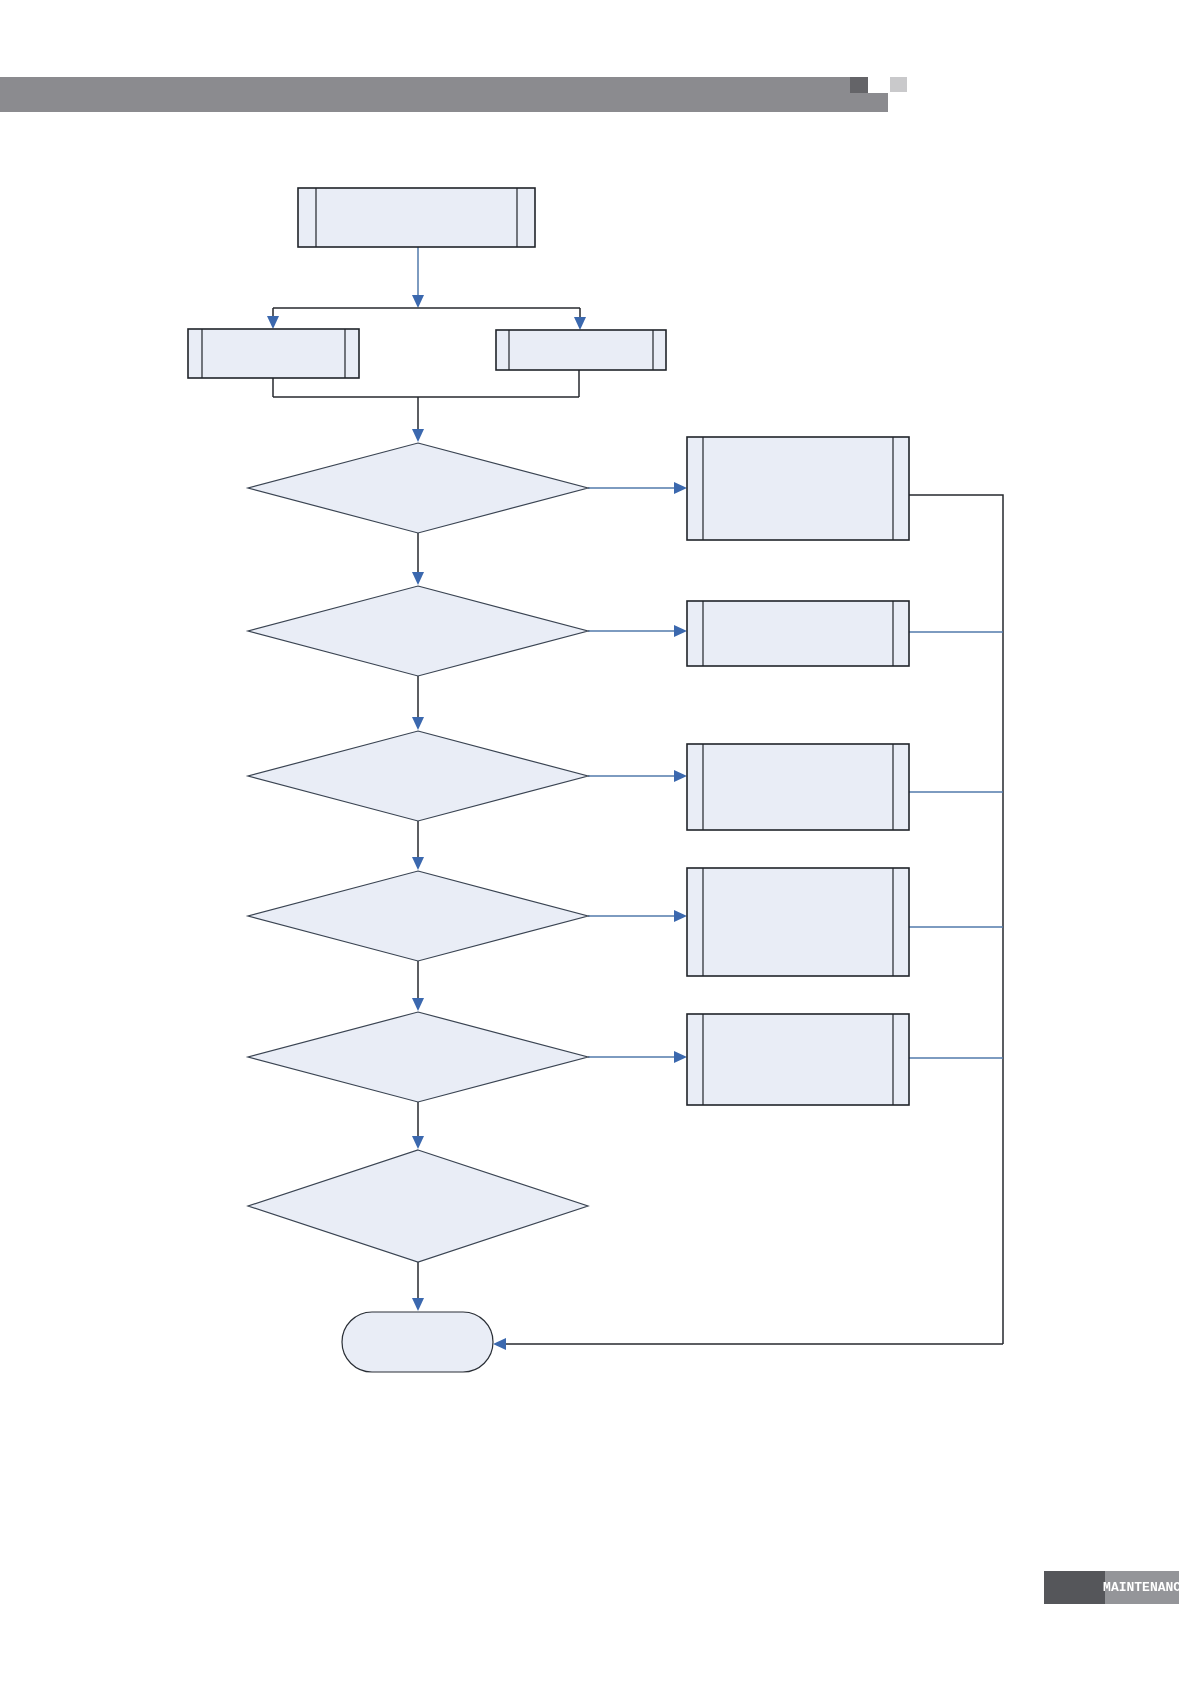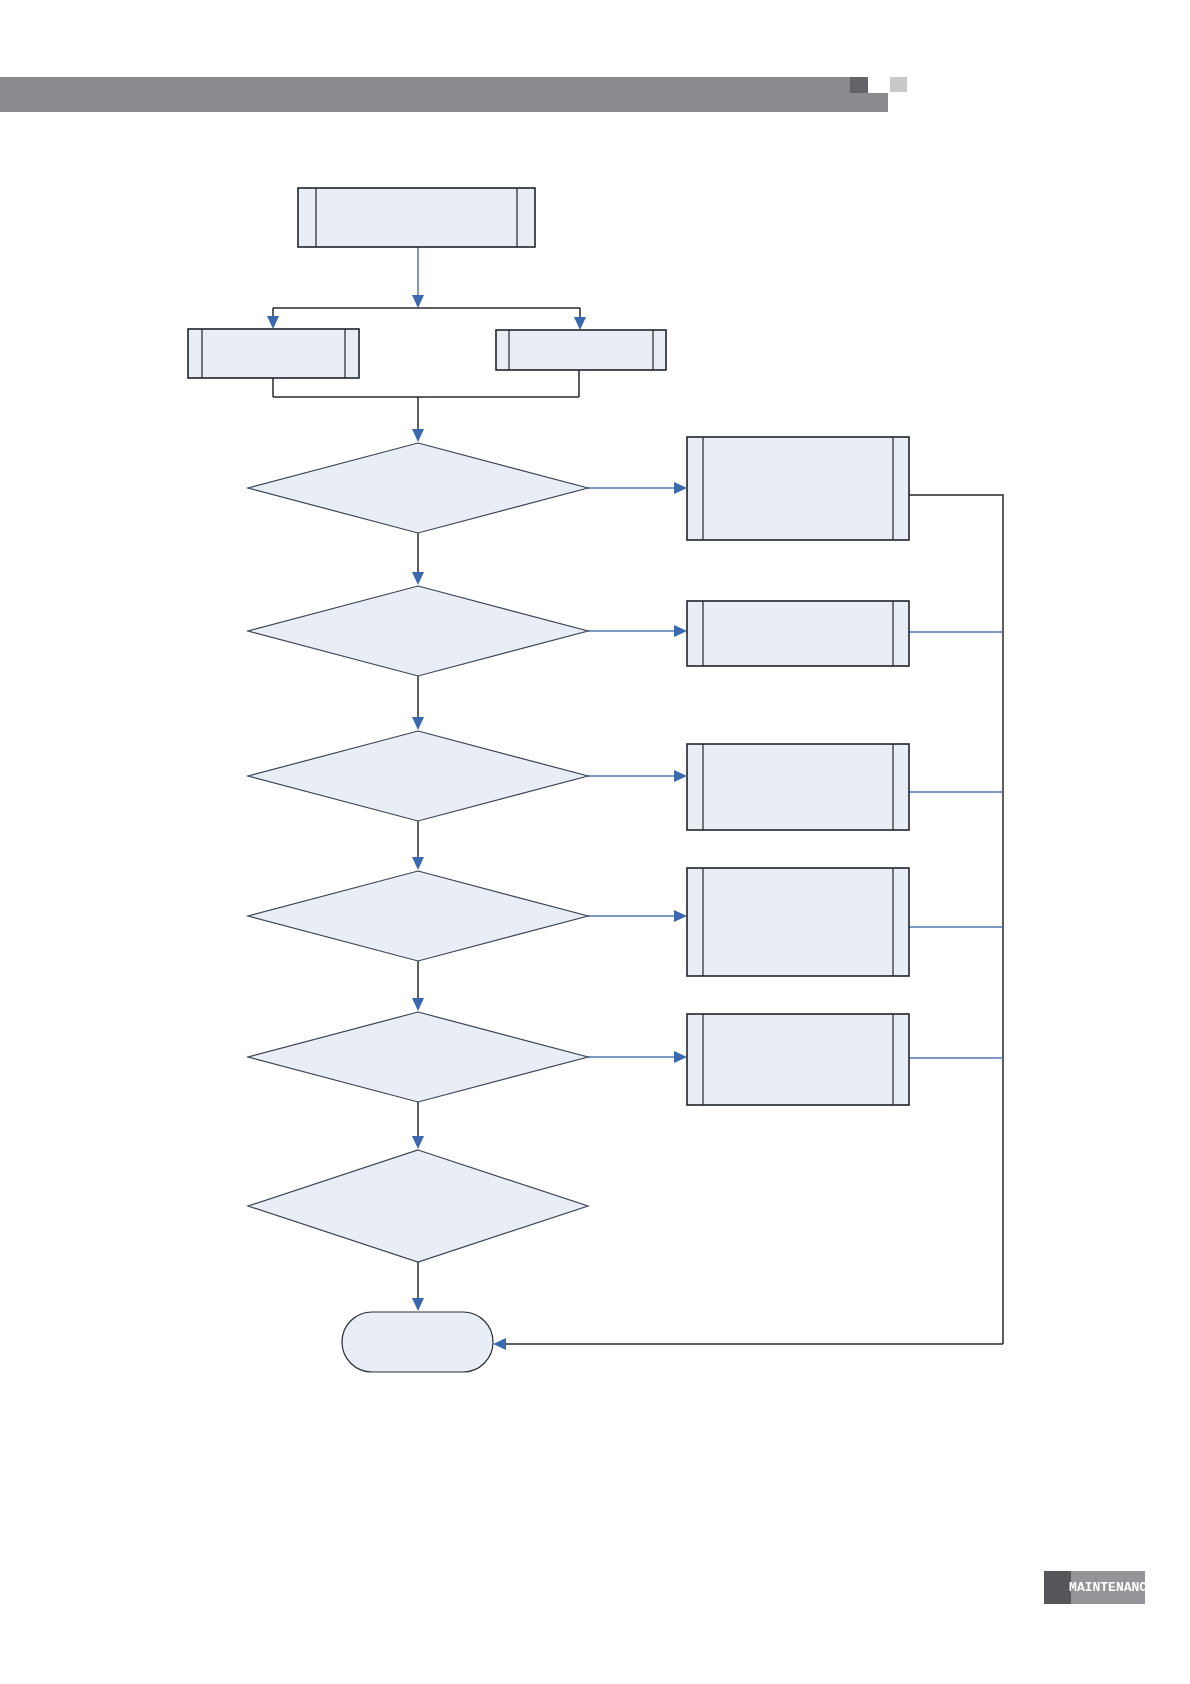--- a/index.html
+++ b/index.html
@@ -13,21 +13,21 @@
   
   .hdr-upper{position:absolute;left:0;top:77px;width:850px;height:16px;}
   .hdr-dark-sq{position:absolute;left:850px;top:77px;width:18px;height:16px;}
   .hdr-lower{position:absolute;left:0;top:93px;width:888px;height:19px;}
   .hdr-light-sq{position:absolute;left:890px;top:77px;width:17px;height:15px;}
   
   .chart-layer{position:absolute;left:0;top:0;width:1190px;height:1684px;}
   
   .ftr-dark{position:absolute;left:1044px;top:1571px;width:61px;height:33px;}
   .ftr-label-box{
-    position:absolute;left:1071px;top:1571px;width:66px;height:33px;
+    position:absolute;left:1105px;top:1571px;width:66px;height:33px;
     display:flex;align-items:center;justify-content:center;padding-left:8px;
   }
   .ftr-label{
     font-family:"Liberation Mono",monospace;
     font-weight:bold;font-size:13px;letter-spacing:0px;
     color:#ffffff;white-space:nowrap;
   }
 </style>
 </head>
 <body>

